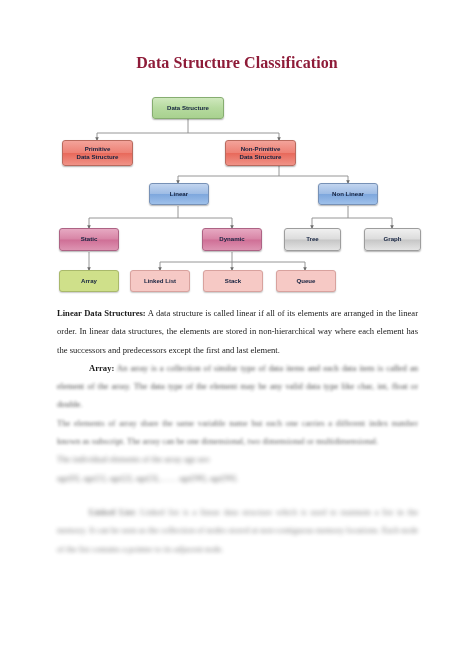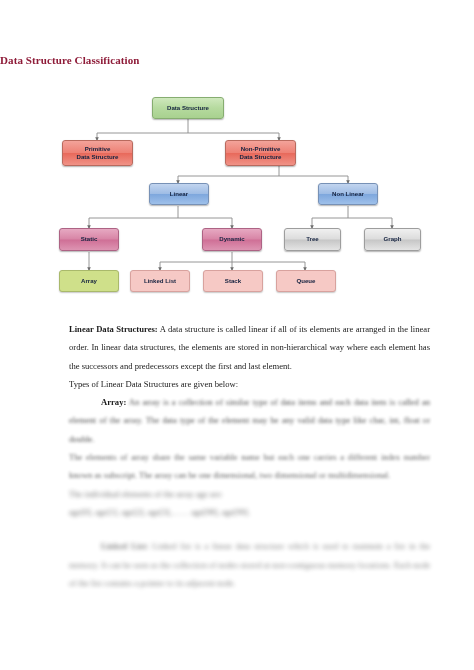--- a/index.html
+++ b/index.html
@@ -22,23 +22,24 @@
     height: 670px;
     background: #ffffff;
   }
 
   
   .doc-title {
     position: absolute;
     left: 0;
     top: 54px;
     width: 474px;
+    text-align: center;
     font-family: "Liberation Serif", serif;
     font-weight: bold;
-    font-size: 11px;
+    font-size: 16px;
     letter-spacing: 0.1px;
     color: #8e1b38;
   }
 
   
   #diagram {
     position: absolute;
     left: 0;
     top: 88px;
     width: 474px;
@@ -96,28 +97,27 @@
   .n-lime {
     background: #cfe08a;
     border-color: #a9b96b;
     box-shadow: 0 1px 1.5px rgba(0,0,0,0.22);
   }
 
   
   #body-text {
     position: absolute;
     left: 57px;
-    top: 320px;
+    top: 304px;
     width: 361px;
     font-family: "Liberation Serif", serif;
     font-size: 8.6px;
     line-height: 18.3px;
     color: #1a1a1a;
     text-align: justify;
-    margin-left: 12px;
   }
   #body-text p {
     margin: 0;
   }
   .para-just {
     text-align: justify;
     text-justify: inter-word;
   }
   .lead {
     font-weight: bold;
@@ -225,21 +225,20 @@
     <div class="node n-lightpink" style="left:276px; top:182px; width:60px; height:22px;">
       <span>Queue</span>
     </div>
 
   </div>
 
   <div id="body-text">
 
     <p class="para-just"><span class="lead">Linear Data Structures:</span><span> A data structure is called linear if all of its elements are arranged in the linear order. In linear data structures, the elements are stored in non-hierarchical way where each element has the successors and predecessors except the first and last element.</span></p>
 
-    <p><span>Types of Linear Data Structures are given below:</span></p>
 
     <p class="para-just indent"><span class="lead">Array:</span><span class="blur1"> An array is a collection of similar type of data items and each data item is called an element of the array. The data type of the element may be any valid data type like char, int, float or double.</span></p>
 
     <p class="para-just blur2"><span>The elements of array share the same variable name but each one carries a different index number known as subscript. The array can be one dimensional, two dimensional or multidimensional.</span></p>
 
     <p class="blur3"><span>The individual elements of the array age are:</span></p>
 
     <p class="blur3"><span>age[0], age[1], age[2], age[3],…… age[98], age[99].</span></p>
 
     <div class="gap"></div>

